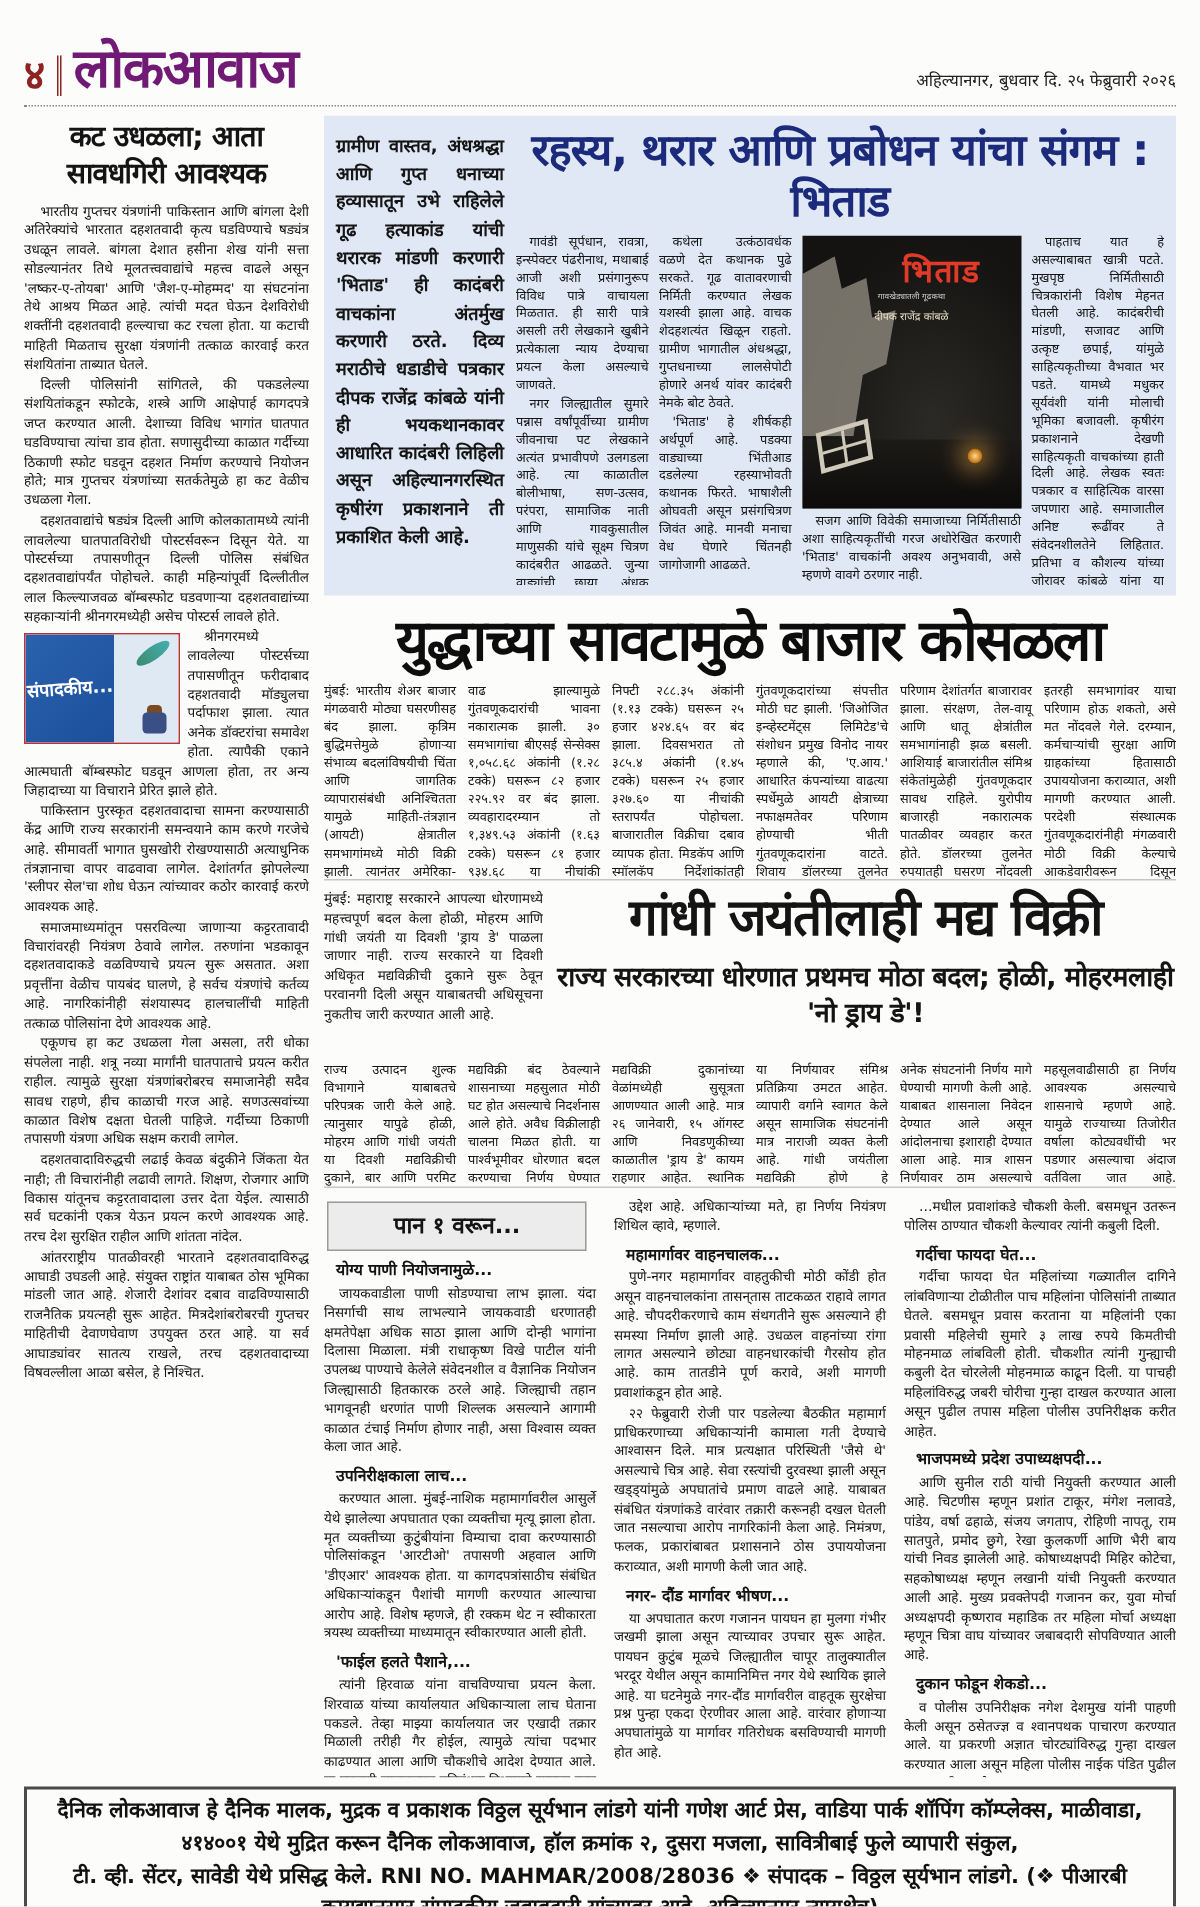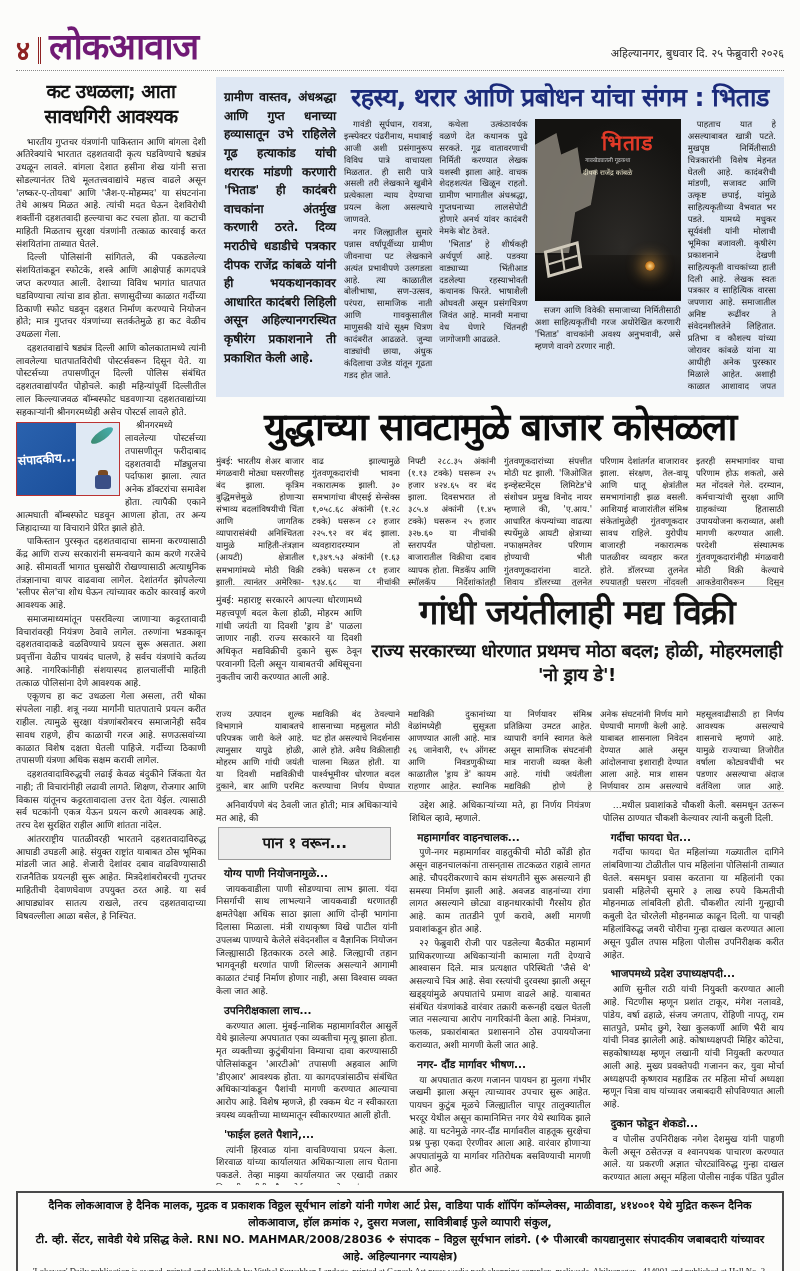--- a/index.html
+++ b/index.html
@@ -34,21 +34,21 @@
   .edbox .edright { flex:1; position:relative; background:#dfe9f4; }
   .inkpot { position:absolute; bottom:6px; right:8px; width:16px; height:14px; background:#3a4f86; border-radius:3px; }
   .inkcap { position:absolute; bottom:18px; right:11px; width:10px; height:7px; background:#7a4a22; border-radius:3px 3px 0 0; }
   .feather { position:absolute; top:8px; right:4px; width:26px; height:9px; background:linear-gradient(90deg,#1f7a5a,#2aa3a0);
     border-radius:50%; transform: rotate(-35deg); opacity:.85; }
   .rightarea { flex:1; min-width:0; display:flex; flex-direction:column; }
   
   .review { background:#dfe8f4; padding: 7px 8px; height: 320px; overflow:hidden; display:flex; gap:8px; }
   .br-intro { width: 112px; flex:none; font-size: 12px; font-weight: 600; line-height: 1.55; text-align: justify; padding-top:4px; }
   .br-right { flex:1; min-width:0; display:flex; flex-direction:column; }
-  .br-right h1 { font-size: 25px; color:#1b2a7a; text-align:center; line-height:1.15; letter-spacing:-.5px; margin: 0 0 6px; }
+  .br-right h1 { font-size: 29px; color:#1b2a7a; text-align:center; line-height:1.15; letter-spacing:-.5px; margin: 0 0 6px; }
   .br-cols { display:flex; gap:7px; flex:1; overflow:hidden; font-size: 8.5px; line-height:1.4; text-align:justify; }
   .br-col { flex:1; min-width:0; }
   .br-col p, .br-under p { text-indent: 9px; margin-bottom:1px; }
   .br-imgcol { width: 146px; flex:none; display:flex; flex-direction:column; }
   .br-under { margin-top:4px; font-size:8.5px; line-height:1.4; text-align:justify; }
   
   .cover { position:relative; width: 146px; height: 182px; background: radial-gradient(ellipse at 60% 70%, #2c2a27 0%, #141311 70%); overflow:hidden; flex:none; }
   .cover .ruin { position:absolute; left:0; top:14px; width:78px; height:120px; background:#8f897e;
     clip-path: polygon(0 100%, 0 10%, 28% 0, 34% 18%, 55% 12%, 60% 34%, 80% 30%, 72% 60%, 52% 66%, 44% 100%); opacity:.8; }
   .cover .ground { position:absolute; bottom:0; left:0; right:0; height:46px; background:linear-gradient(#1d1b18,#0c0b0a); }
@@ -77,21 +77,21 @@
   .liq-cols > div { flex:1; min-width:0; }
   
   .cont { display:flex; gap:12px; margin-top:7px; height: 386px; overflow:hidden; }
   .cont .ccol { flex:1; min-width:0; font-size:9px; line-height:1.42; text-align:justify; }
   .cont .ccol p { text-indent:10px; margin-bottom:1px; }
   .p1box { background:#ececec; border:1px solid #9a9a9a; text-align:center; font-size:15px; font-weight:bold;
     padding: 5px 4px; margin: 2px 6px 6px 2px; }
   .subhd { font-size: 10.5px; font-weight:bold; margin: 5px 0 2px; text-indent:8px; }
   
   .pfooter { margin: 6px 16px 0; border: 2px solid #4a4a4a; padding: 4px 10px; text-align:center; }
-  .pfooter .mline { font-size: 11px; font-weight:bold; line-height:1.55; color:#111; }
+  .pfooter .mline { font-size: 14px; font-weight:bold; line-height:1.55; color:#111; }
   .pfooter .eline { font-family: "Liberation Serif", serif; font-size: 8.6px; line-height:1.45; color:#111; }
 </style>
 </head>
 <body>
 
 <div class="page">
 
   <div class="hdr">
     <div class="pgnum">४</div>
     <div class="masthead">लोकआवाज</div>
@@ -196,40 +196,39 @@
           <div>मद्यविक्री बंद ठेवल्याने शासनाच्या महसुलात मोठी घट होत असल्याचे निदर्शनास आले होते. अवैध विक्रीलाही चालना मिळत होती. या पार्श्वभूमीवर धोरणात बदल करण्याचा निर्णय घेण्यात आला, असे अधिकाऱ्यांनी सांगितले.</div>
           <div>मद्यविक्री दुकानांच्या वेळांमध्येही सुसूत्रता आणण्यात आली आहे. मात्र २६ जानेवारी, १५ ऑगस्ट आणि निवडणुकीच्या काळातील 'ड्राय डे' कायम राहणार आहेत. स्थानिक प्रशासनाला गरजेनुसार निर्बंध लादण्याचे अधिकारही कायम आहेत.</div>
           <div>या निर्णयावर संमिश्र प्रतिक्रिया उमटत आहेत. व्यापारी वर्गाने स्वागत केले असून सामाजिक संघटनांनी मात्र नाराजी व्यक्त केली आहे. गांधी जयंतीला मद्यविक्री होणे हे गांधीविचारांशी विसंगत असल्याची टीका होत आहे.</div>
           <div>अनेक संघटनांनी निर्णय मागे घेण्याची मागणी केली आहे. याबाबत शासनाला निवेदन देण्यात आले असून आंदोलनाचा इशाराही देण्यात आला आहे. मात्र शासन निर्णयावर ठाम असल्याचे समजते.</div>
           <div>महसूलवाढीसाठी हा निर्णय आवश्यक असल्याचे शासनाचे म्हणणे आहे. यामुळे राज्याच्या तिजोरीत वर्षाला कोट्यवधींची भर पडणार असल्याचा अंदाज वर्तविला जात आहे. अंमलबजावणी तातडीने सुरू होणार आहे.</div>
         </div>
       </div>
 
       <div class="cont">
         <div class="ccol">
-          <p>अनिवार्यपणे बंद ठेवली जात होती; मात्र अधिकाऱ्यांचे मत आहे, की</p>
           <div class="p1box">पान १ वरून...</div>
           <div class="subhd">योग्य पाणी नियोजनामुळे...</div>
           <div>
               <p>जायकवाडीला पाणी सोडण्याचा लाभ झाला. यंदा निसर्गाची साथ लाभल्याने जायकवाडी धरणातही क्षमतेपेक्षा अधिक साठा झाला आणि दोन्ही भागांना दिलासा मिळाला. मंत्री राधाकृष्ण विखे पाटील यांनी उपलब्ध पाण्याचे केलेले संवेदनशील व वैज्ञानिक नियोजन जिल्ह्यासाठी हितकारक ठरले आहे. जिल्ह्याची तहान भागवूनही धरणांत पाणी शिल्लक असल्याने आगामी काळात टंचाई निर्माण होणार नाही, असा विश्वास व्यक्त केला जात आहे.</p>
             </div>
           <div class="subhd">उपनिरीक्षकाला लाच...</div>
           <div>
               <p>करण्यात आला. मुंबई-नाशिक महामार्गावरील आसुर्ले येथे झालेल्या अपघातात एका व्यक्तीचा मृत्यू झाला होता. मृत व्यक्तीच्या कुटुंबीयांना विम्याचा दावा करण्यासाठी पोलिसांकडून 'आरटीओ' तपासणी अहवाल आणि 'डीएआर' आवश्यक होता. या कागदपत्रांसाठीच संबंधित अधिकाऱ्यांकडून पैशांची मागणी करण्यात आल्याचा आरोप आहे. विशेष म्हणजे, ही रक्कम थेट न स्वीकारता त्रयस्थ व्यक्तीच्या माध्यमातून स्वीकारण्यात आली होती.</p>
             </div>
           <div class="subhd">'फाईल हलते पैशाने,...</div>
           <div>
               <p>त्यांनी हिरवाळ यांना वाचविण्याचा प्रयत्न केला. शिरवाळ यांच्या कार्यालयात अधिकाऱ्याला लाच घेताना पकडले. तेव्हा माझ्या कार्यालयात जर एखादी तक्रार मिळाली तरीही गैर होईल, त्यामुळे त्यांचा पदभार काढण्यात आला आणि चौकशीचे आदेश देण्यात आले. या प्रकरणी लाचलुचपत प्रतिबंधक विभागाने सापळा रचून कारवाई केली असून पुढील तपास सुरू आहे.</p>
             </div>
         </div>
         <div class="ccol">
           <p>उद्देश आहे. अधिकाऱ्यांच्या मते, हा निर्णय नियंत्रण शिथिल व्हावे, म्हणाले.</p>
           <div class="subhd">महामार्गावर वाहनचालक...</div>
           <div>
-              <p>पुणे-नगर महामार्गावर वाहतुकीची मोठी कोंडी होत असून वाहनचालकांना तासन्‌तास ताटकळत राहावे लागत आहे. चौपदरीकरणाचे काम संथगतीने सुरू असल्याने ही समस्या निर्माण झाली आहे. अवजड वाहनांच्या रांगा लागत असल्याने छोट्या वाहनधारकांची गैरसोय होत आहे. काम तातडीने पूर्ण करावे, अशी मागणी प्रवाशांकडून होत आहे.</p>
+              <p>पुणे-नगर महामार्गावर वाहतुकीची मोठी कोंडी होत असून वाहनचालकांना तासन्‌तास ताटकळत राहावे लागत आहे. चौपदरीकरणाचे काम संथगतीने सुरू असल्याने ही समस्या निर्माण झाली आहे. उधळल वाहनांच्या रांगा लागत असल्याने छोट्या वाहनधारकांची गैरसोय होत आहे. काम तातडीने पूर्ण करावे, अशी मागणी प्रवाशांकडून होत आहे.</p>
               <p>२२ फेब्रुवारी रोजी पार पडलेल्या बैठकीत महामार्ग प्राधिकरणाच्या अधिकाऱ्यांनी कामाला गती देण्याचे आश्वासन दिले. मात्र प्रत्यक्षात परिस्थिती 'जैसे थे' असल्याचे चित्र आहे. सेवा रस्त्यांची दुरवस्था झाली असून खड्ड्यांमुळे अपघातांचे प्रमाण वाढले आहे. याबाबत संबंधित यंत्रणांकडे वारंवार तक्रारी करूनही दखल घेतली जात नसल्याचा आरोप नागरिकांनी केला आहे. निमंत्रण, फलक, प्रकारांबाबत प्रशासनाने ठोस उपाययोजना कराव्यात, अशी मागणी केली जात आहे.</p>
             </div>
           <div class="subhd">नगर- दौंड मार्गावर भीषण...</div>
           <div>
               <p>या अपघातात करण गजानन पायघन हा मुलगा गंभीर जखमी झाला असून त्याच्यावर उपचार सुरू आहेत. पायघन कुटुंब मूळचे जिल्ह्यातील चापूर तालुक्यातील भरदूर येथील असून कामानिमित्त नगर येथे स्थायिक झाले आहे. या घटनेमुळे नगर-दौंड मार्गावरील वाहतूक सुरक्षेचा प्रश्न पुन्हा एकदा ऐरणीवर आला आहे. वारंवार होणाऱ्या अपघातांमुळे या मार्गावर गतिरोधक बसविण्याची मागणी होत आहे.</p>
             </div>
         </div>
         <div class="ccol">
           <p>…मधील प्रवाशांकडे चौकशी केली. बसमधून उतरून पोलिस ठाण्यात चौकशी केल्यावर त्यांनी कबुली दिली.</p>
           <div class="subhd">गर्दीचा फायदा घेत...</div>

